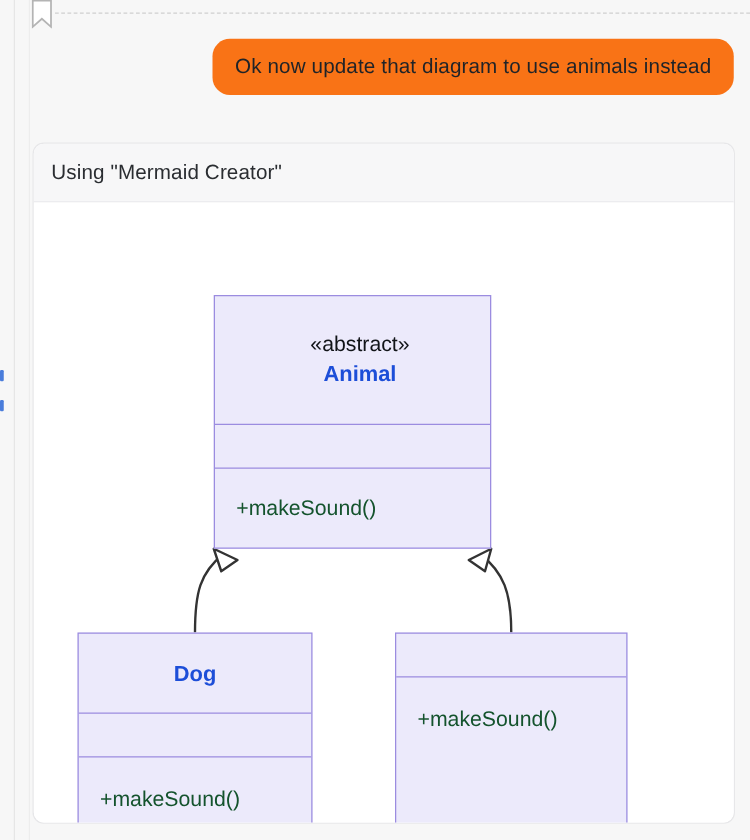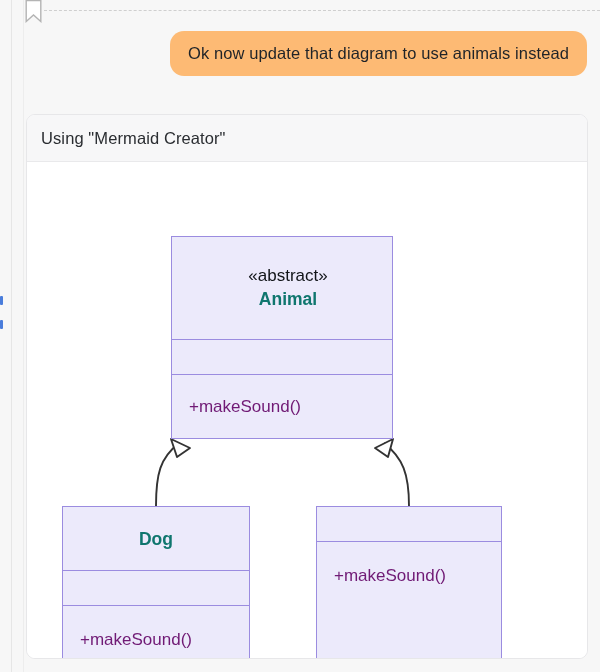--- a/index.html
+++ b/index.html
@@ -62,21 +62,21 @@
   #user-message-row {
     position: absolute;
     left: 0; top: 31px;
     width: 600px;
     display: flex;
     justify-content: flex-end;
     padding-right: 13px;
     box-sizing: border-box;
   }
   #user-message-bubble {
-    background: #fdba74;
+    background: #f97316;
     border-radius: 14px;
     padding: 12px 18px 13px 18px;
     max-width: 452px;
     font-size: 16.5px;
     line-height: 20px;
     color: #1F2328;
     letter-spacing: 0.1px;
   }
 
   
@@ -139,26 +139,26 @@
     padding-left: 17px;
   }
   .uml-stereotype {
     font-size: 17px;
     color: #111418;
     line-height: 22px;
   }
   .uml-name {
     font-size: 17.5px;
     font-weight: bold;
-    color: #0f766e;
+    color: #1d4ed8;
     line-height: 24px;
   }
   .uml-method-text {
     font-size: 17px;
-    color: #701a75;
+    color: #14532d;
   }
 
   
   #class-animal {
     left: 144px; top: 74px;
     width: 222px; height: 203px;
   }
   #class-animal .uml-header { height: 103px; padding-left: 12px; }
   #class-animal .uml-attrs  { height: 35px; }
   #class-animal .uml-methods{ height: 63px; }

